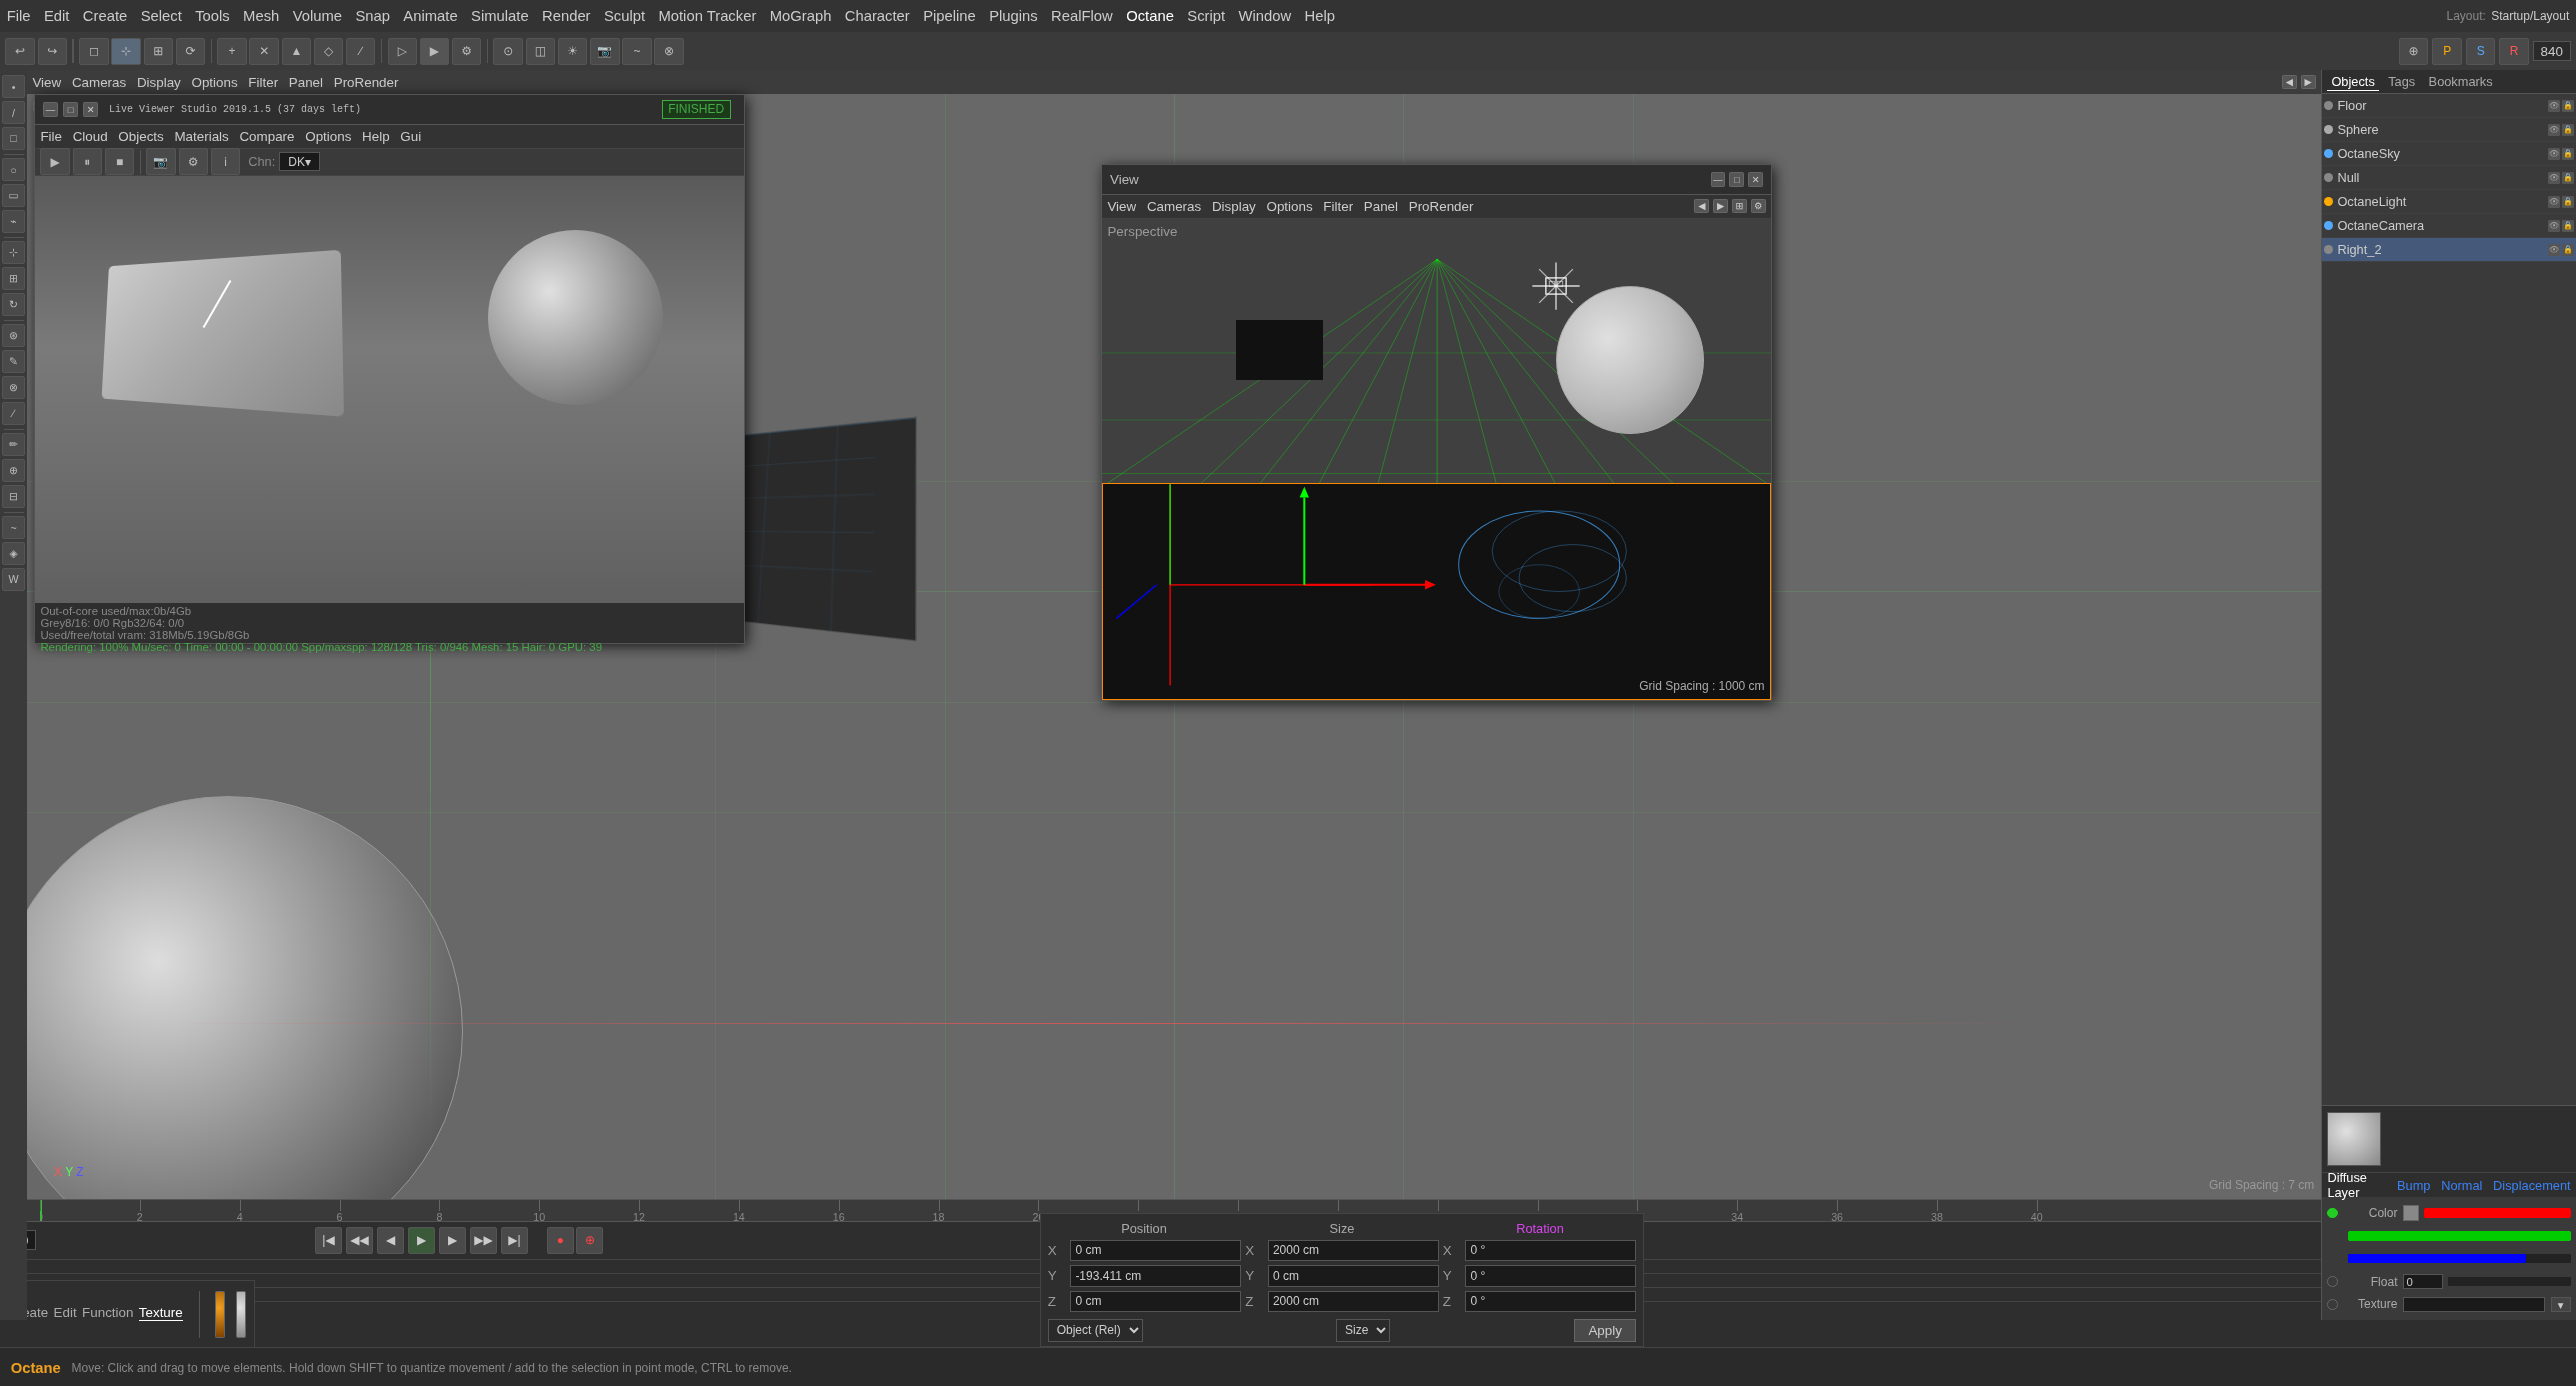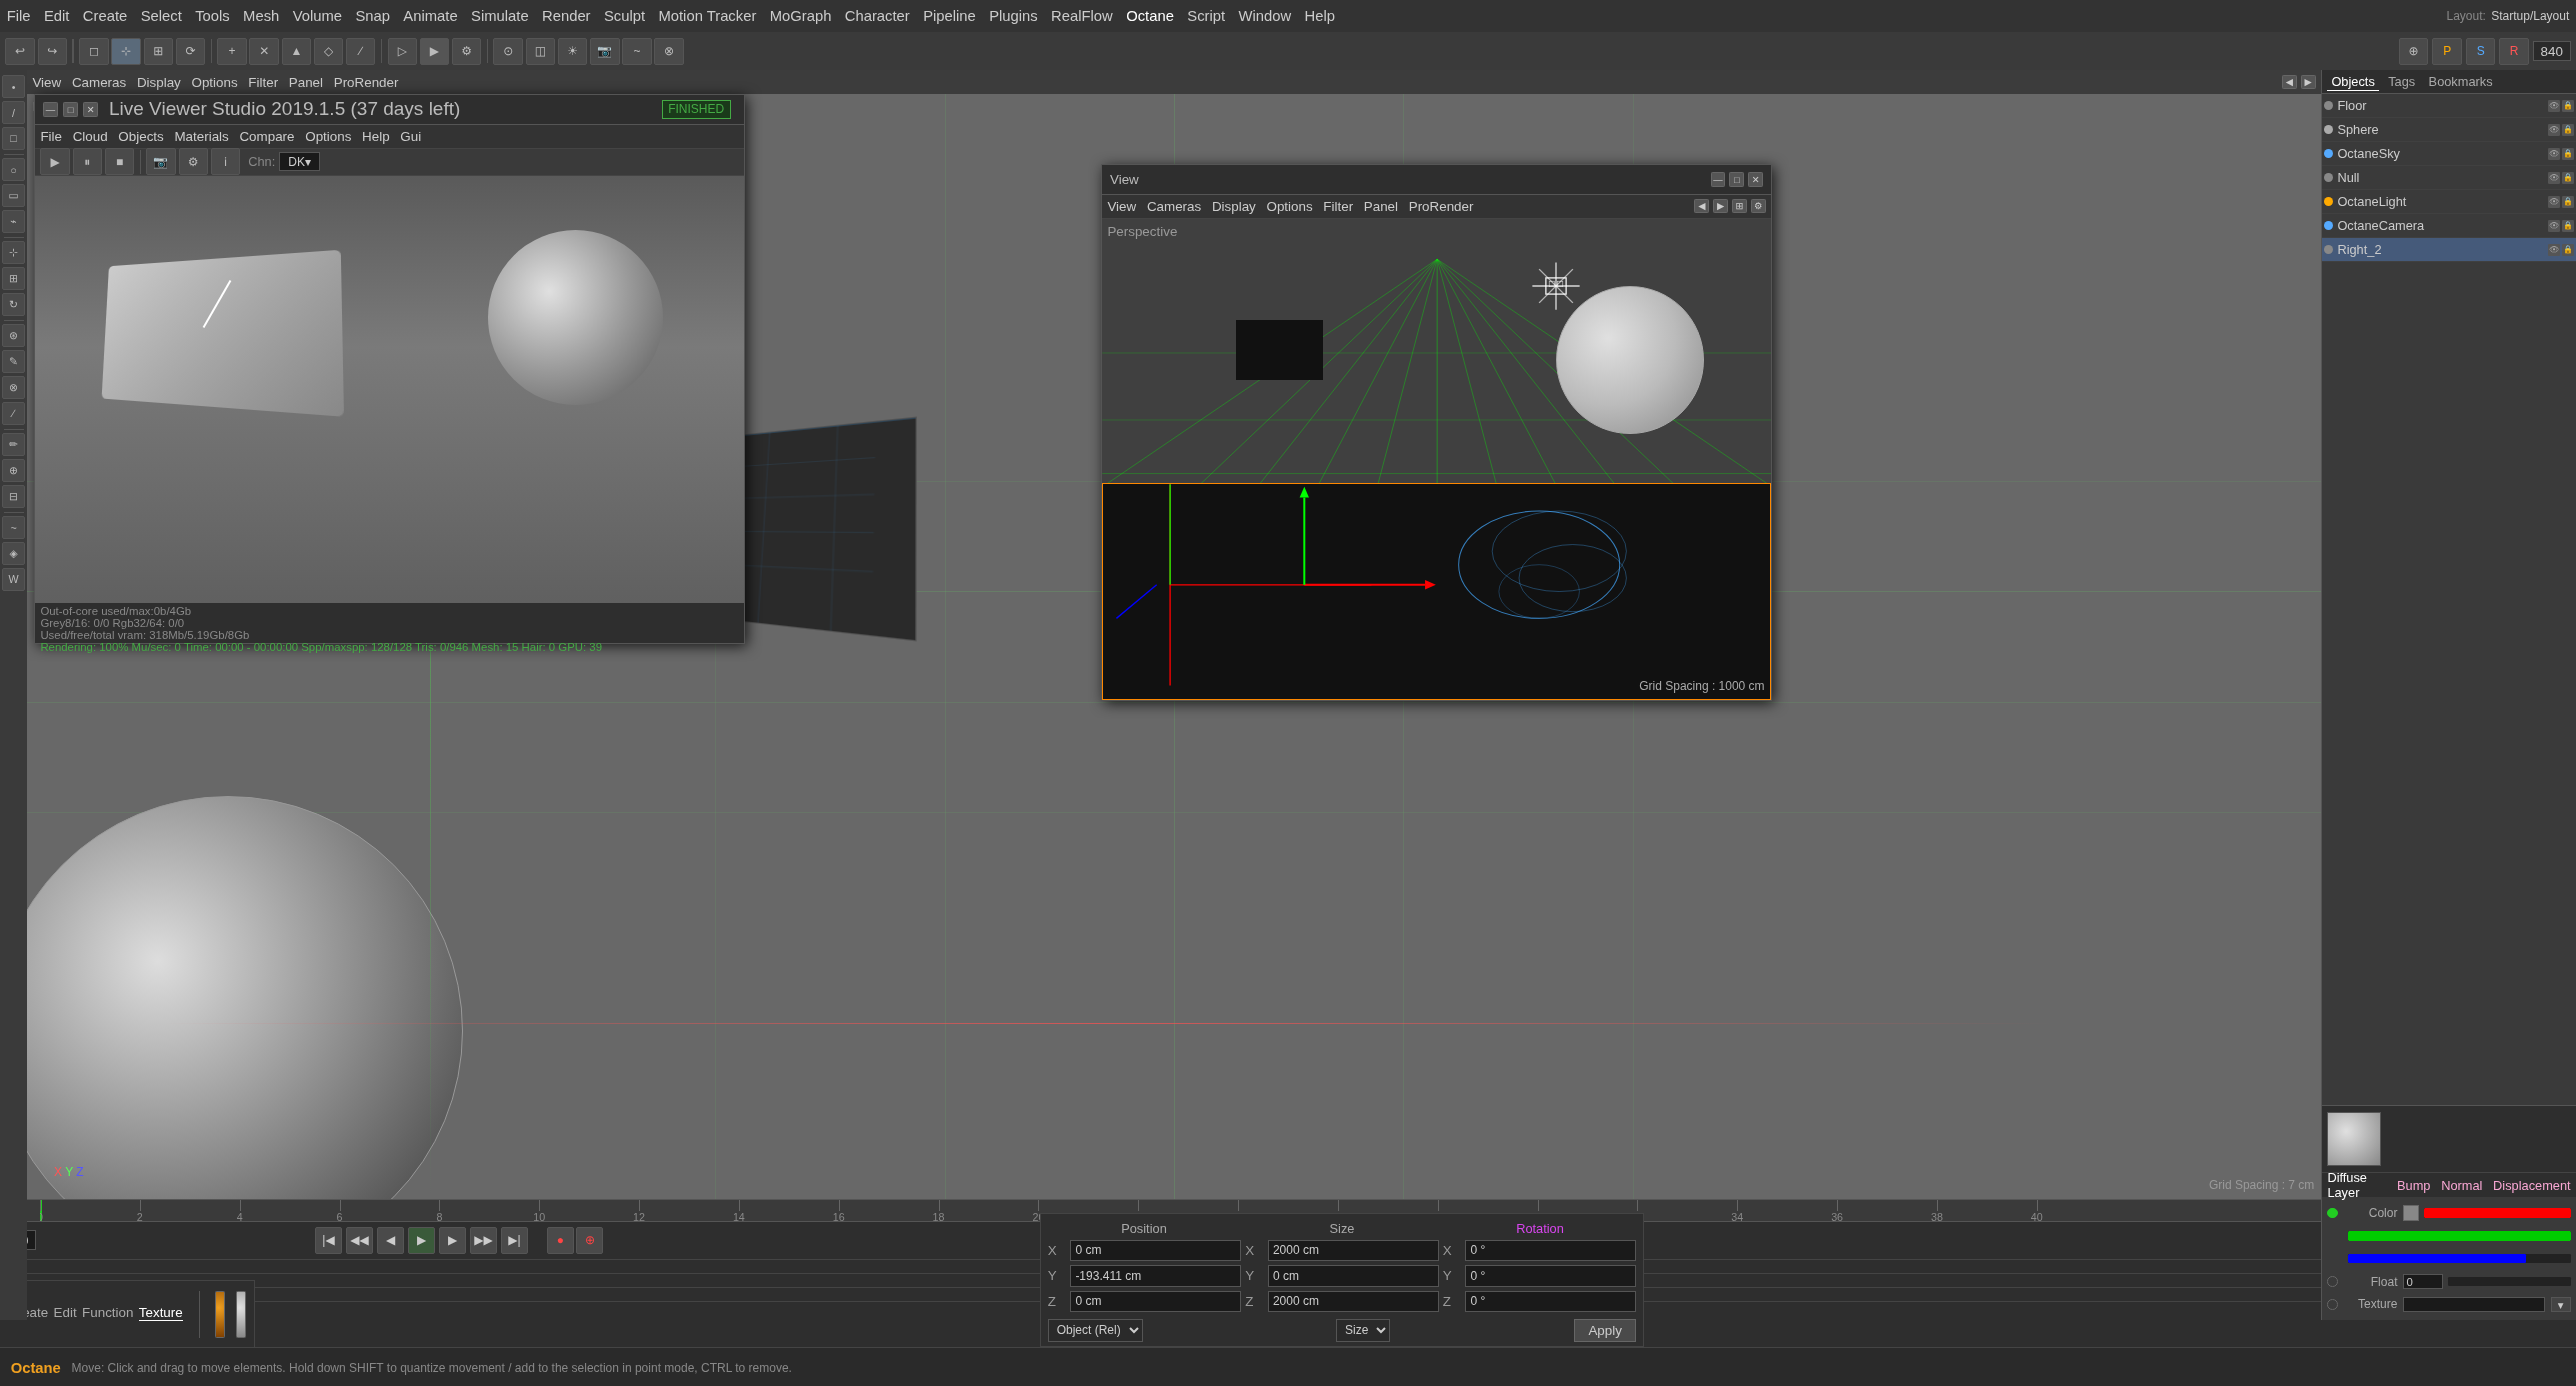--- a/index.html
+++ b/index.html
@@ -335,21 +335,21 @@
     #material-tabs {
       height: 24px;
       background: #2e2e2e;
       display: flex;
       align-items: center;
       padding: 0 5.4px;
       gap: 10.7px;
     }
     .mat-tab {
       font-size: 12.8px;
-      color: #f9a8d4;
+      color: #3b82f6;
       cursor: pointer;
     }
     .mat-tab.active { color: #fff; }
     #material-content {
       padding: 5.4px;
     }
     .mat-row {
       display: flex;
       align-items: center;
       height: 21.5px;
@@ -725,21 +725,21 @@
       <span style="color:#f55;">X</span> <span style="color:#5f5;">Y</span> <span style="color:#55f;">Z</span>
     </div>
   </div>
 </div>
 
 <div id="live-viewer">
   <div id="live-viewer-titlebar">
     <div class="window-btn">—</div>
     <div class="window-btn">□</div>
     <div class="window-btn">✕</div>
-    <span style="flex:1; font-size:19px; color:#bbb; margin-left:5.4px;">Live Viewer Studio 2019.1.5 (37 days left)</span>
+    <span style="flex:1; font-size:10px; color:#bbb; margin-left:5.4px;font-family:Liberation Mono, monospace;">Live Viewer Studio 2019.1.5 (37 days left)</span>
     <span style="font-size:12px; color:#4a4; margin-right:5.4px; padding:1.3px 5.4px; background:#1a3a1a; border:0.7px solid #4a4;">FINISHED</span>
   </div>
   <div id="live-viewer-menubar">
     <span class="viewport-menu-item">File</span>
     <span class="viewport-menu-item">Cloud</span>
     <span class="viewport-menu-item">Objects</span>
     <span class="viewport-menu-item">Materials</span>
     <span class="viewport-menu-item">Compare</span>
     <span class="viewport-menu-item">Options</span>
     <span class="viewport-menu-item">Help</span>

